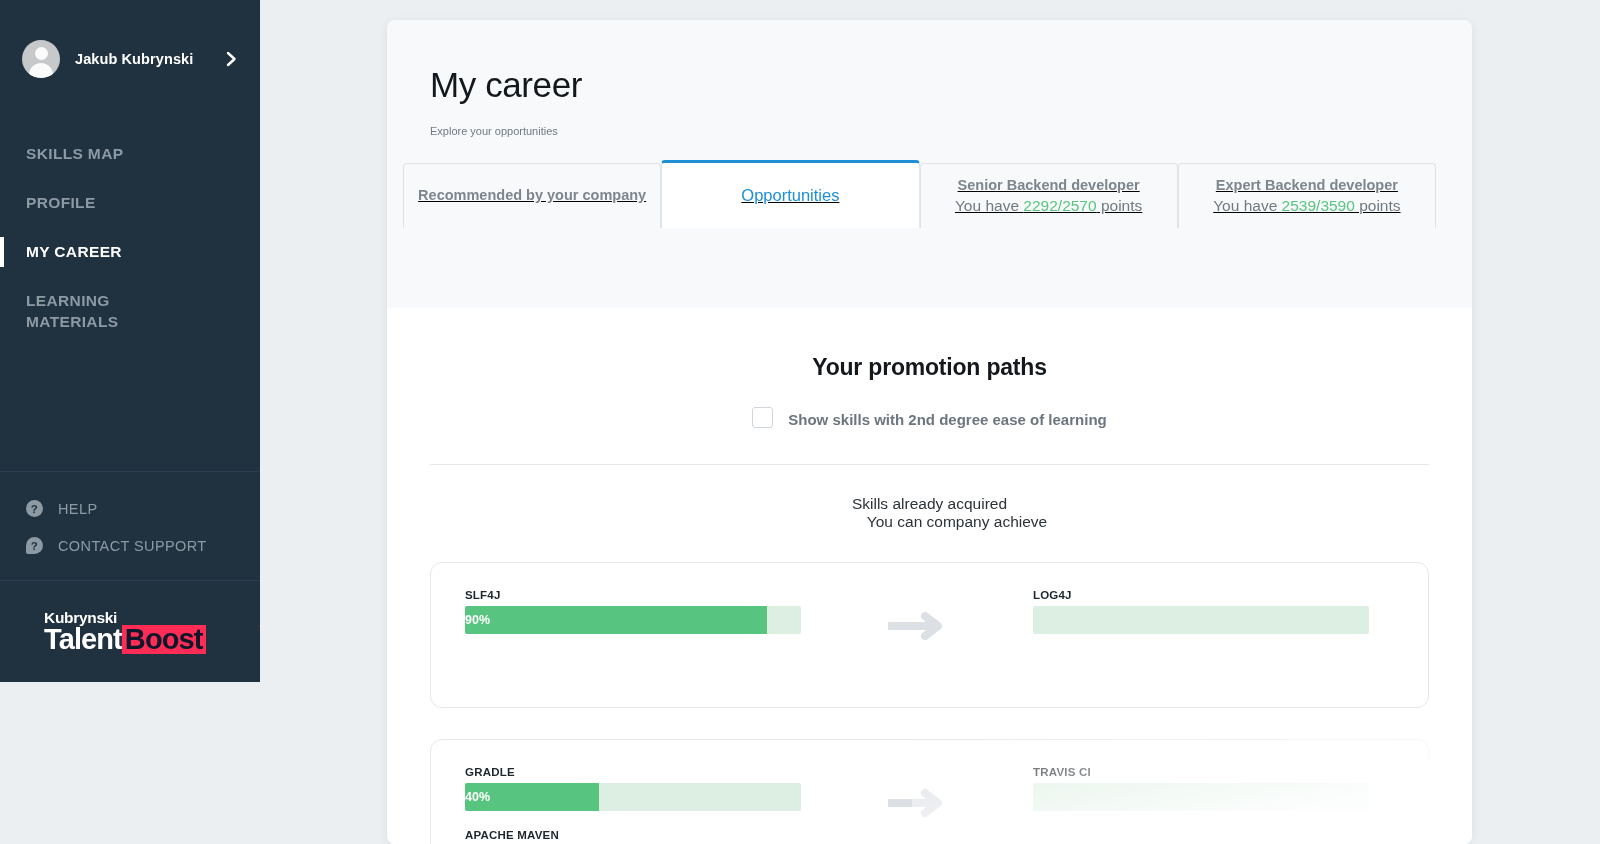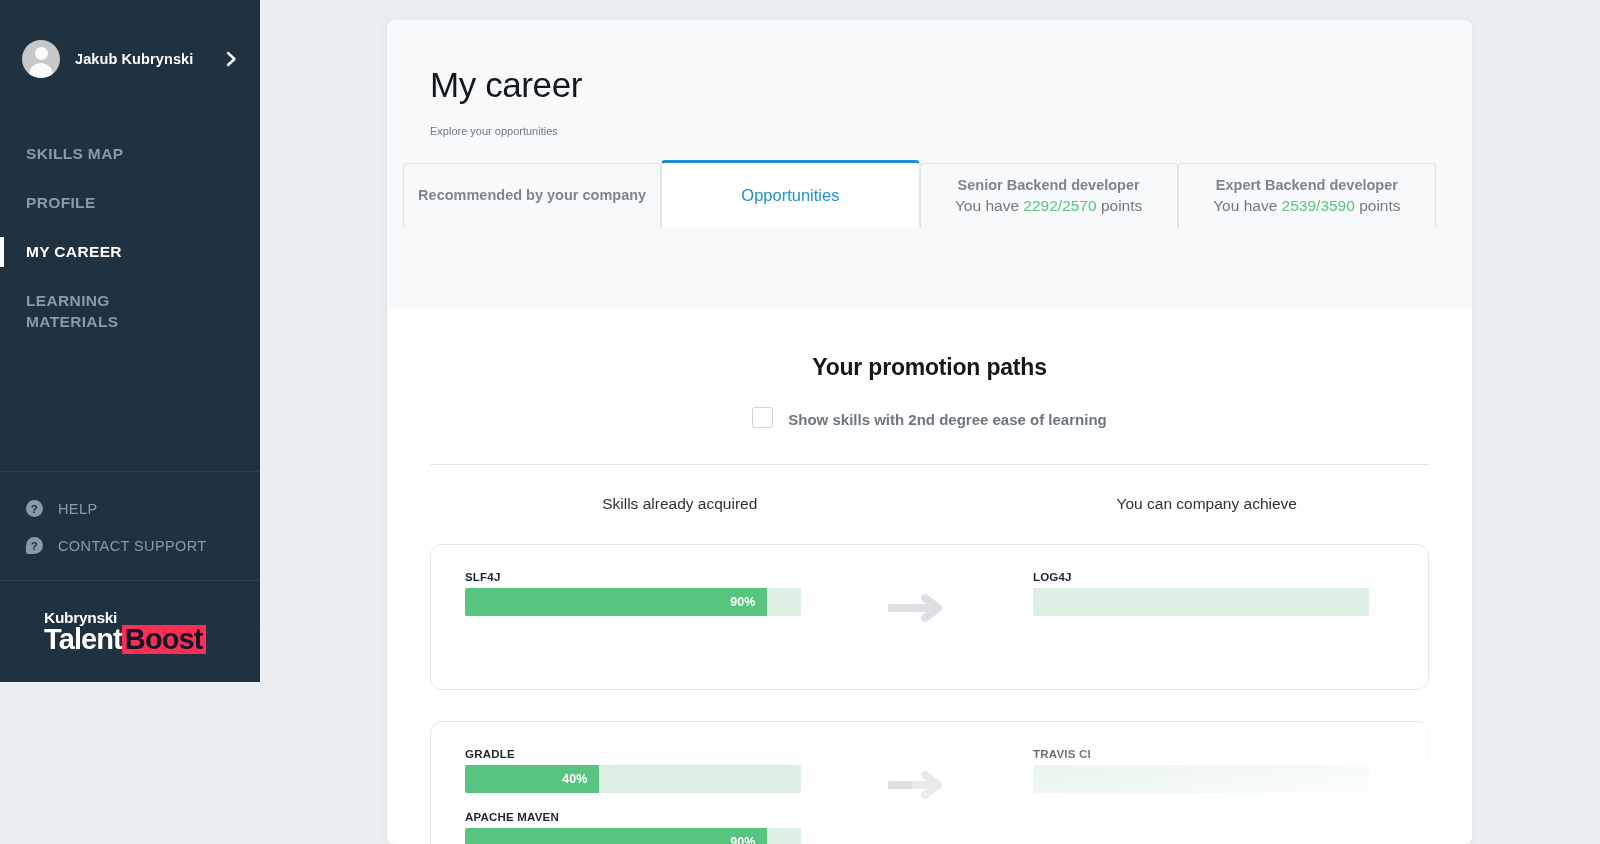--- a/index.html
+++ b/index.html
@@ -138,20 +138,21 @@
   }
   .page-desc {
     font-size: 11px; color: #707a82; margin-top: 20px;
   }
 
   
   .tabs {
     display: flex; 
     padding: 23px 36px 0 16px;
     align-items: flex-end;
+    text-decoration: underline;
   }
   .tab {
     flex: 1 1 0;
     background: #f8f9fa;
     border: 1px solid #dfe3e6;
     border-bottom: none;
     border-radius: 4px 4px 0 0;
     height: 65px;
     display: flex; flex-direction: column;
     align-items: center; justify-content: center;
@@ -195,21 +196,21 @@
     border-radius: 3px; background: #ffffff; margin-right: 15px;
   }
   .cblabel { font-size: 15px; color: #6d767e; font-weight: bold; }
 
   .divider {
     height: 1px; background: #e4e7ea;
     margin: 36px 43px 0 43px;
   }
 
   .col-heads {
-    display: flex; margin-top: 30px; padding: 0 43px;
+    display: flex; margin-top: 30px; padding: 0 43px; flex-direction: column;
   }
   .col-head {
     flex: 0 0 50%; text-align: center;
     font-size: 15.5px; color: #2c3338;
   }
   .col-head.right { padding-left: 55px; }
 
   .skill-card {
     margin: 31px 43px 0 43px;
     border: 1px solid #e4e7ea;
@@ -237,21 +238,21 @@
     font-size: 11.5px; font-weight: bold; color: #1f262b;
     letter-spacing: .2px; margin-bottom: 5px;
   }
   .bar {
     position: relative; height: 28px; border-radius: 2px;
     background: #dcefe2; overflow: hidden;
   }
   .bar-fill {
     position: absolute; left: 0; top: 0; bottom: 0;
     background: #57c57f;
-    display: flex; align-items: center; justify-content: flex-end;
+    display: flex; align-items: center; justify-content: flex-start;
   }
   .bar-pct {
     color: #ffffff; font-size: 12.5px; font-weight: bold;
     padding-right: 12px; white-space: nowrap;
   }
   .fade {
     position: absolute; pointer-events: none;
     right: 0; bottom: 0; width: 560px; height: 120px;
     background: linear-gradient(to bottom right, rgba(255,255,255,0), rgba(255,255,255,.92) 70%);
   }

